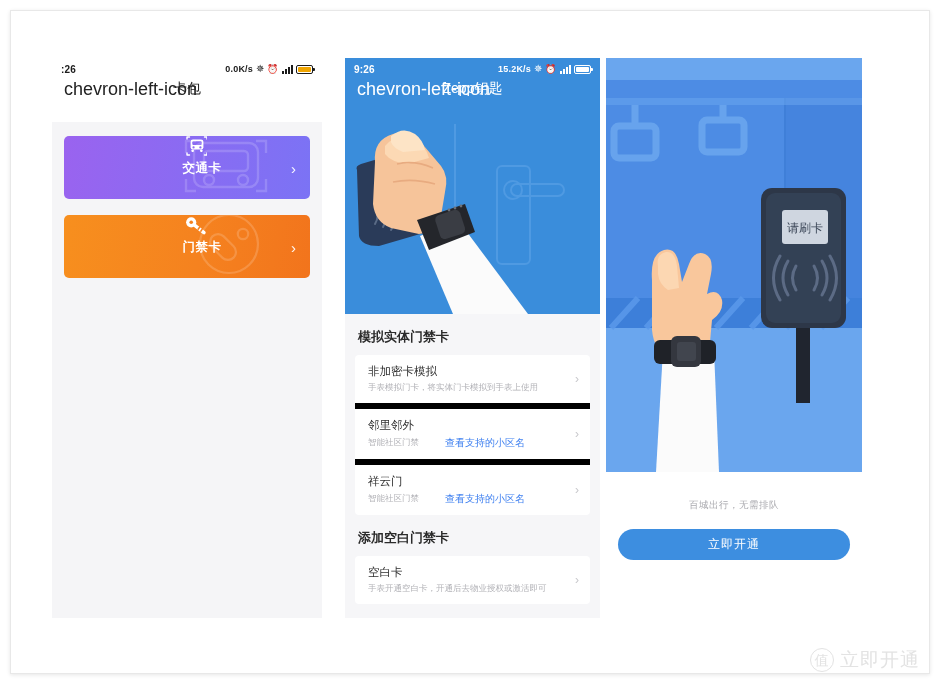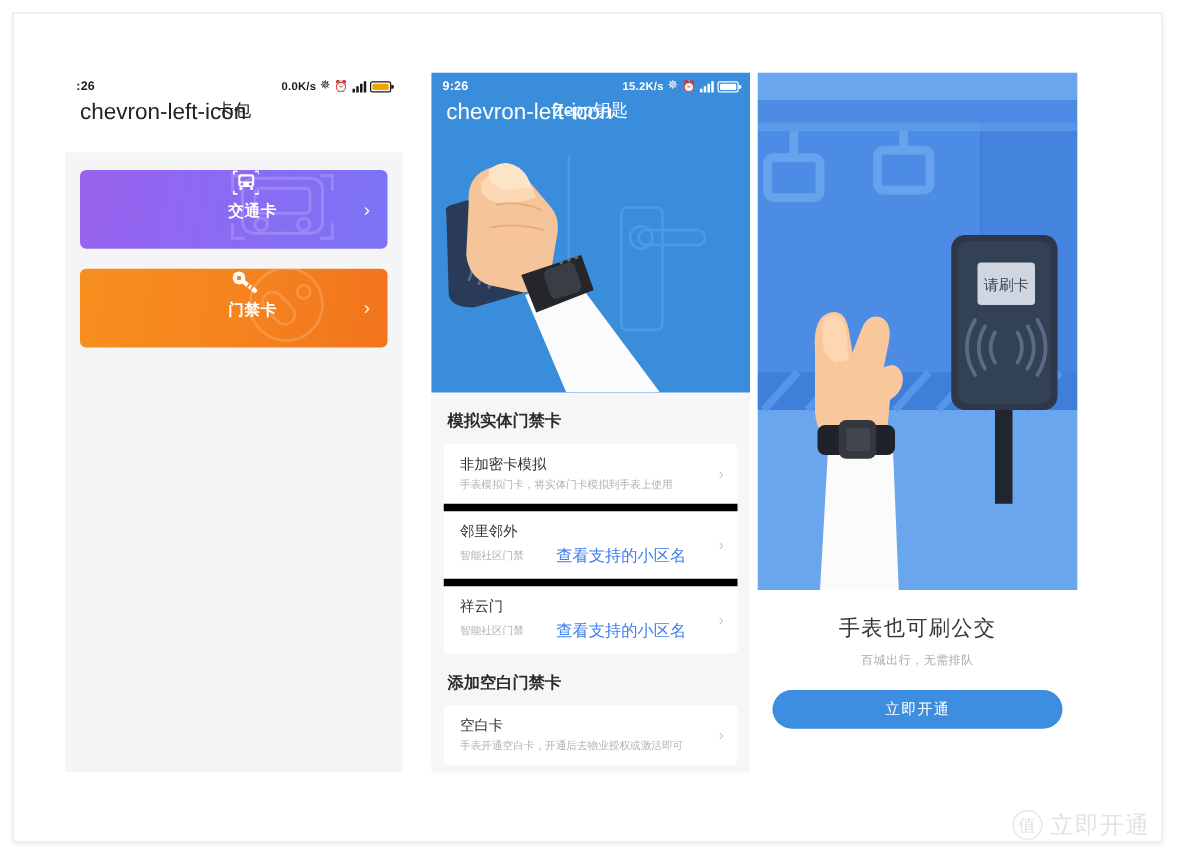--- a/index.html
+++ b/index.html
@@ -229,21 +229,21 @@
   }
   .row-sub {
     font-size: 8.5px;
     color: #b2b2b7;
     display: flex;
     align-items: center;
     gap: 26px;
   }
   .row-link {
     color: #3d7ff0;
-    font-size: 13px;
+    font-size: 10px;
     cursor: pointer;
   }
   .row-chev {
     position: absolute;
     right: 11px;
     top: 50%;
     transform: translateY(-50%);
     color: #c8c8cc;
     font-size: 12px;
     font-weight: 300;
@@ -577,21 +577,20 @@
         <path d="M46 222 Q44 196 58 192 Q70 189 73 206 L76 224 L83 206 Q88 192 99 196 Q108 200 105 216 L101 236 Q112 230 116 242 Q118 254 106 262 L104 284 Q100 300 80 300 L64 298 Q48 294 46 272 Z" fill="#f9c79c"></path>
         <path d="M52 208 Q50 196 60 194 Q69 193 71 208 L73 230 L62 232 Q53 226 52 216 Z" fill="#fcd7b2"></path>
 
         <rect x="48" y="282" width="62" height="24" rx="6" fill="#1f2228"></rect>
         <rect x="65" y="278" width="30" height="31" rx="6" fill="#34373f"></rect>
         <rect x="71" y="284" width="19" height="19" rx="3" fill="#41454e"></rect>
       </svg>
     </div>
 
     <div class="promo">
-      <div class="promo-title">手表也可刷公交</div>
       <div class="promo-sub">百城出行，无需排队</div>
       <div class="promo-btn">立即开通</div>
     </div>
   </div>
 
   <div class="watermark">
     <span class="wm-badge">值</span>
     <span>立即开通</span>
   </div>
 </div>

